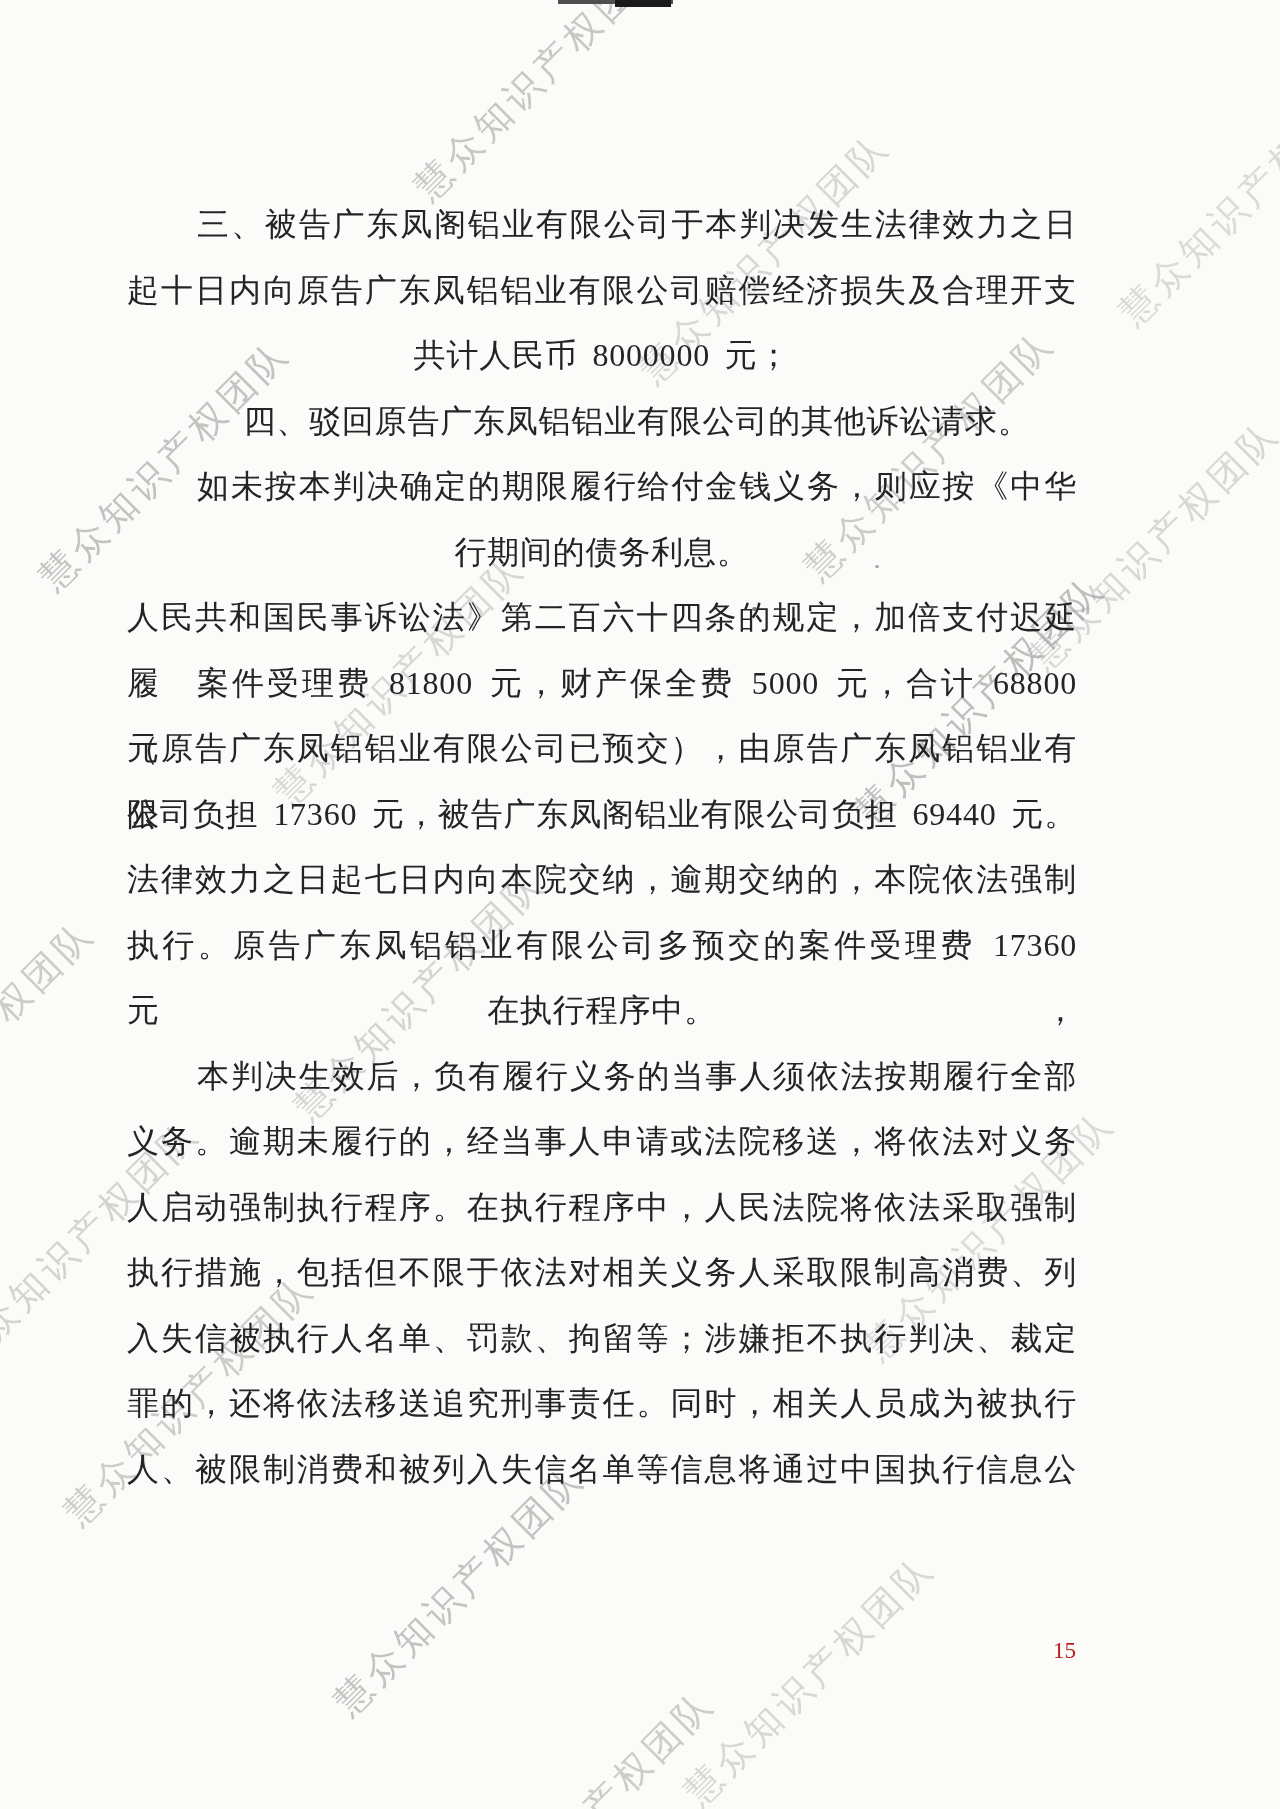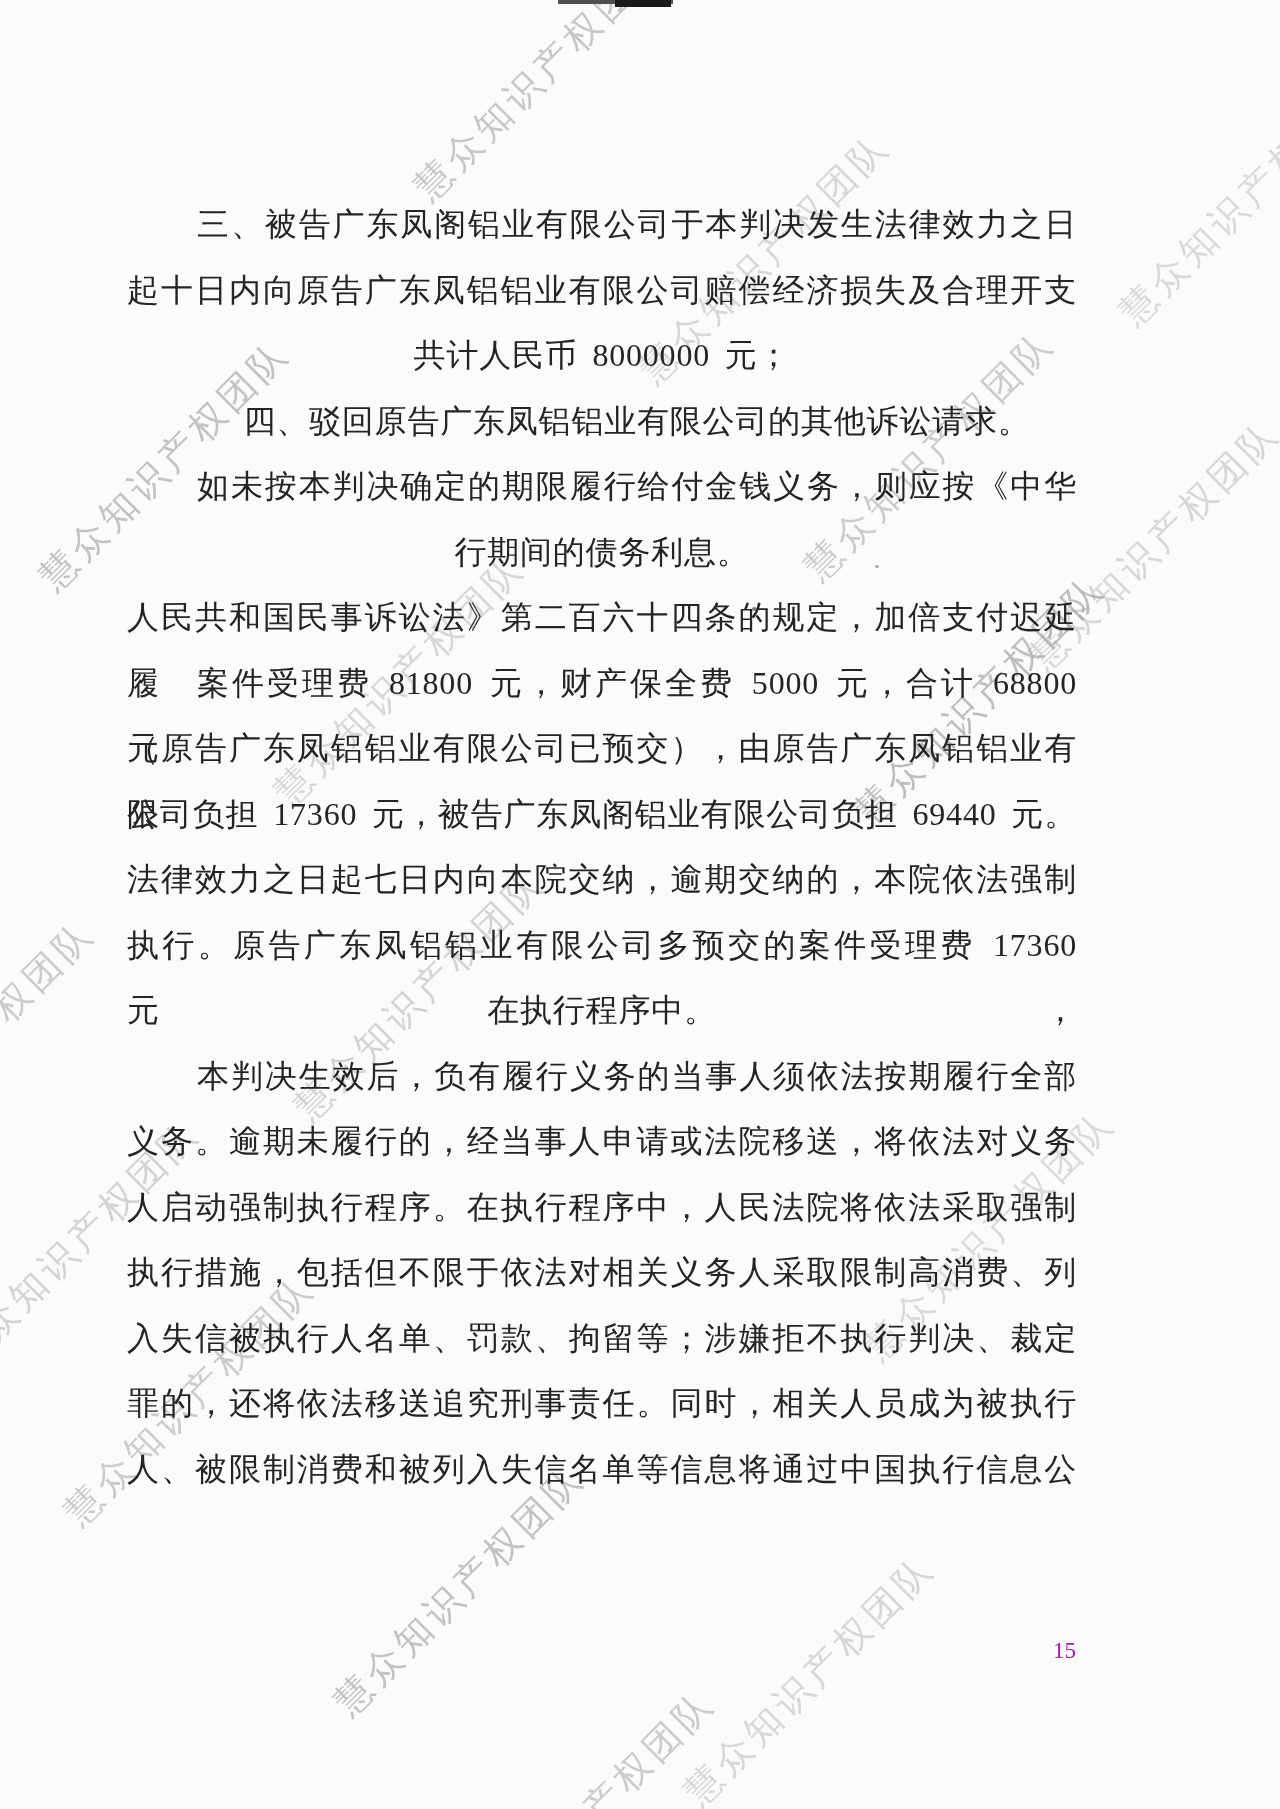--- a/index.html
+++ b/index.html
@@ -56,21 +56,21 @@
   .line.ind {
     text-indent: 70px;
   }
   
   .page-number {
     position: absolute;
     left: 1053px;
     top: 1638px;
     z-index: 2;
     font-size: 23px;
-    color: #a21caf;
+    color: #b91c1c;
   }
   
   .scan-mark-1 {
     position: absolute;
     left: 558px;
     top: 0;
     width: 115px;
     height: 4px;
     background: #4f4f4f;
     z-index: 3;

